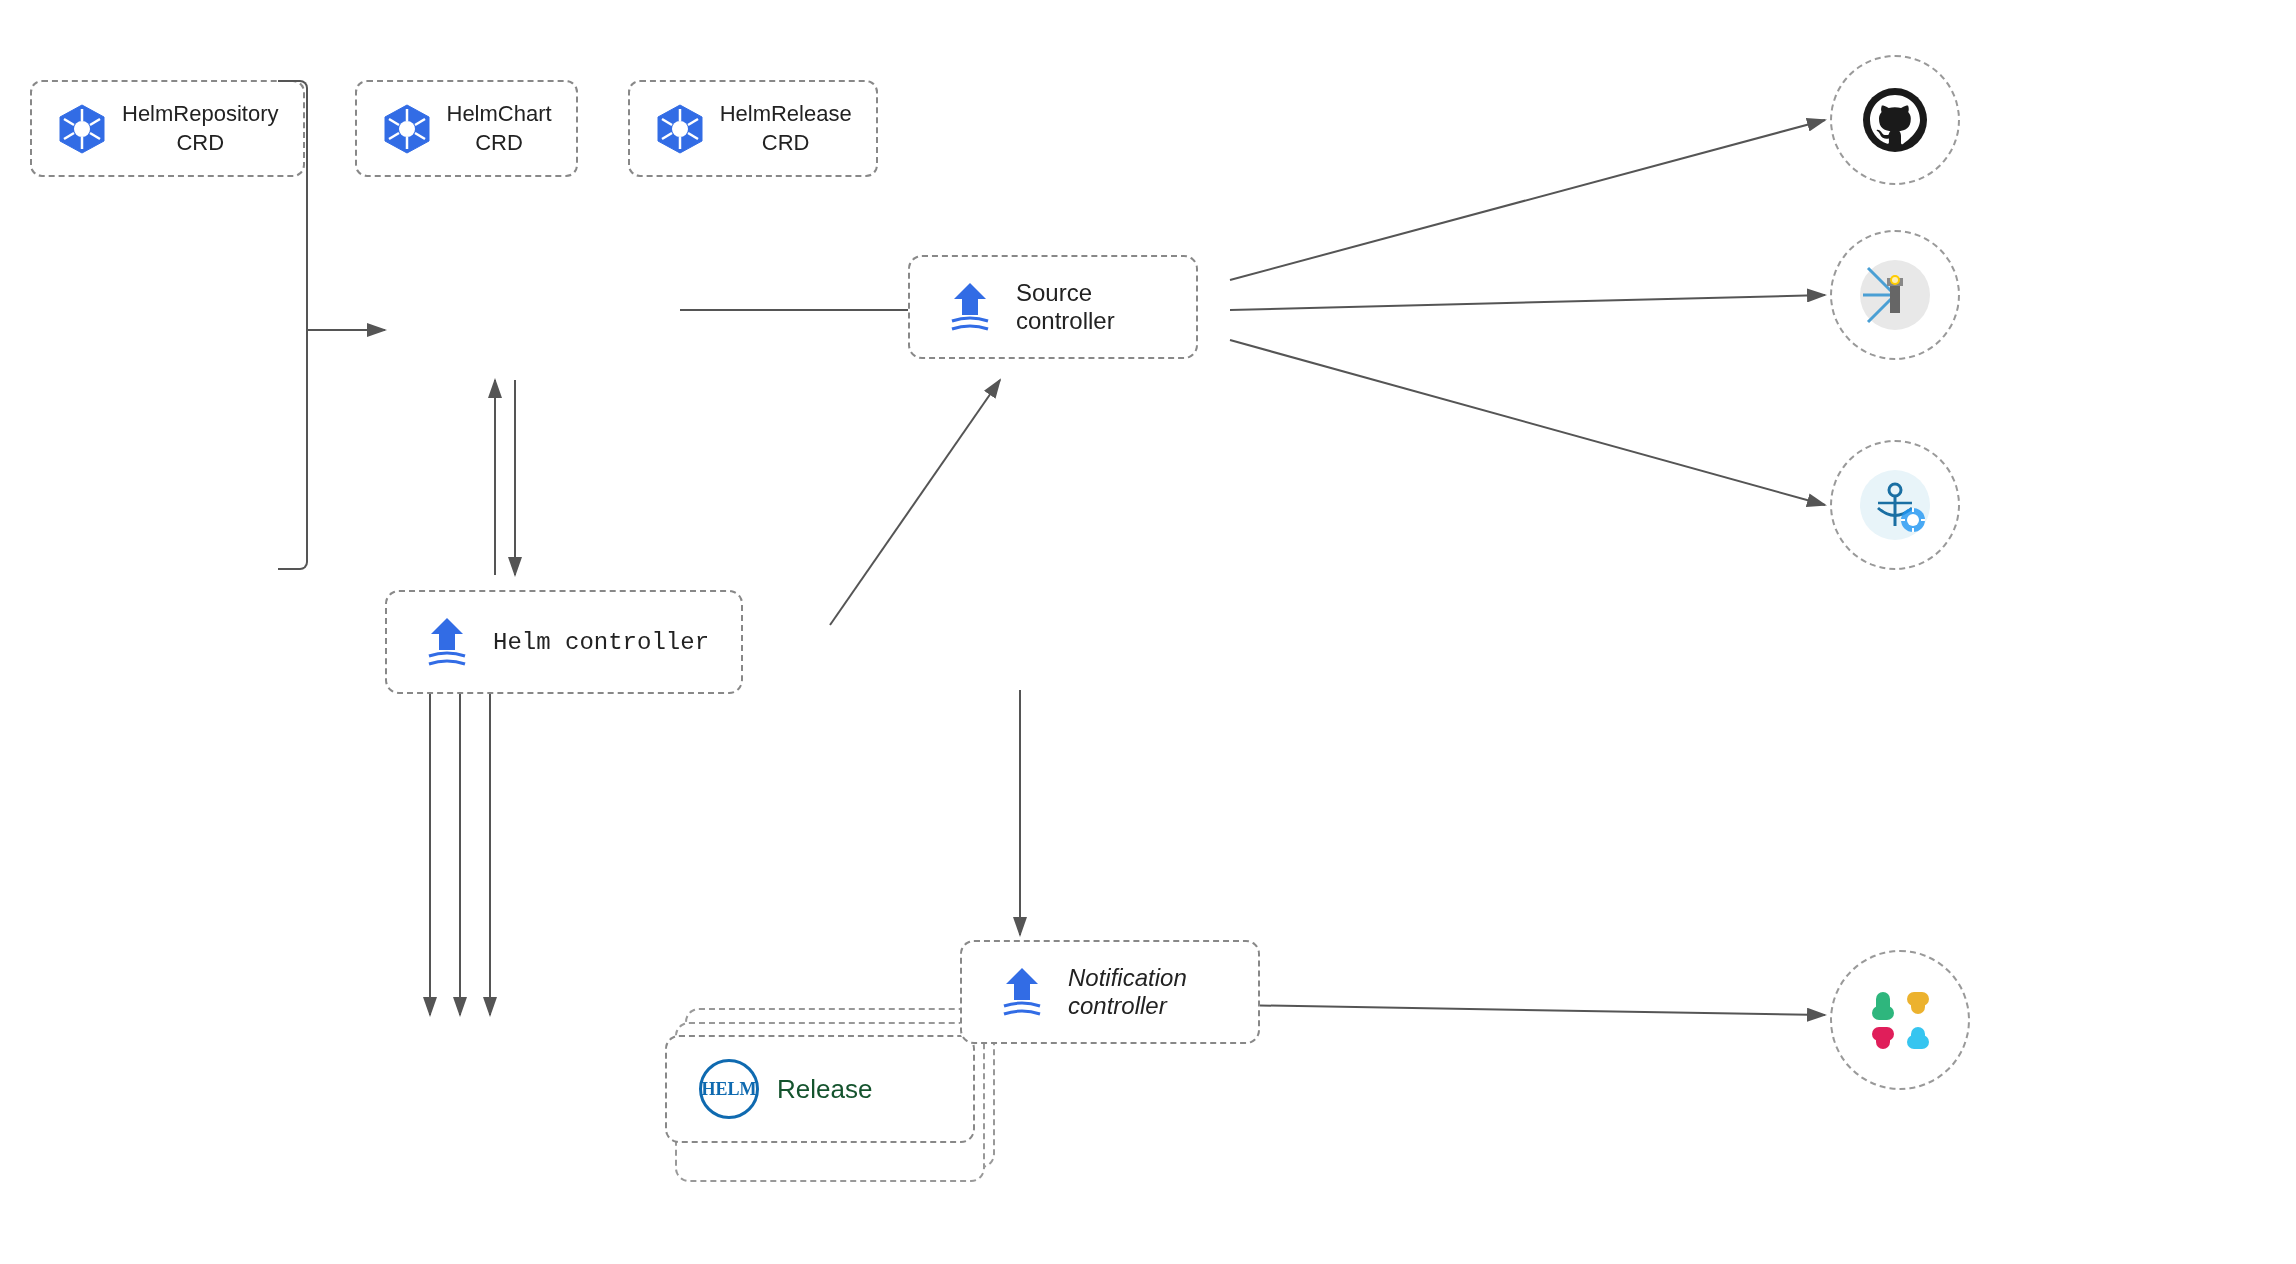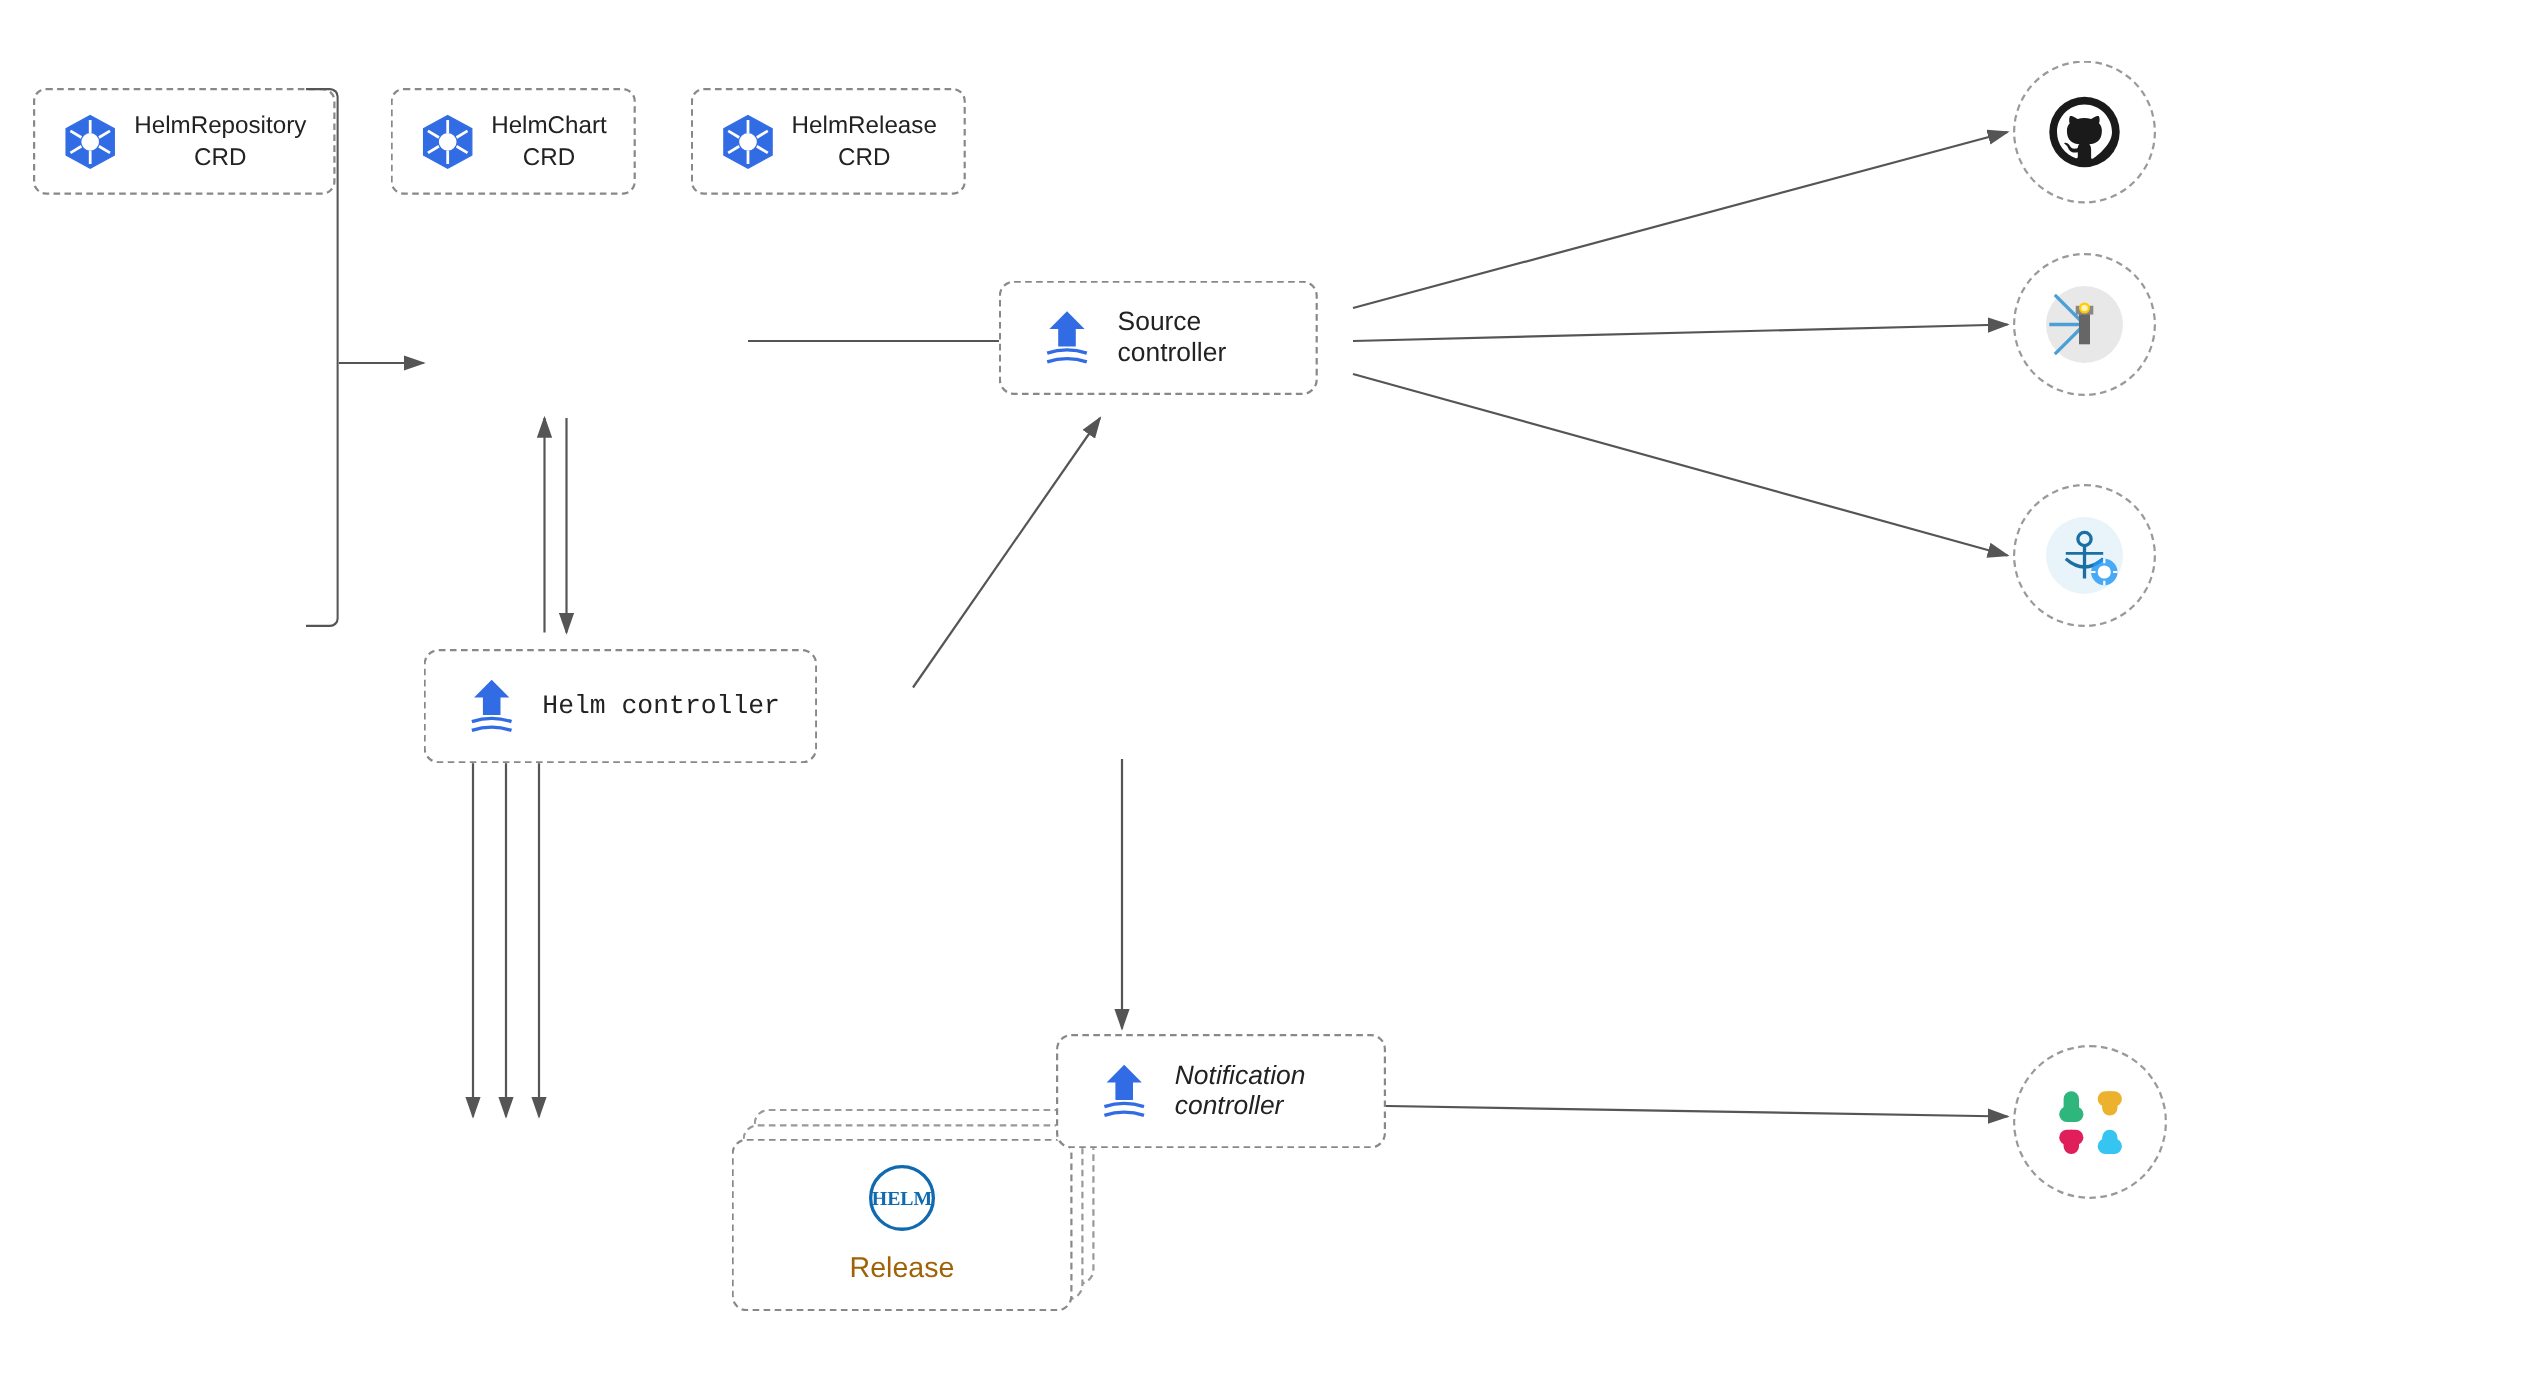--- a/index.html
+++ b/index.html
@@ -66,25 +66,24 @@
     }
     .release-box {
       border: 2px dashed #888;
       border-radius: 14px;
       padding: 22px 32px;
       display: flex;
       align-items: center;
       gap: 18px;
       background: #fff;
       min-width: 260px;
-      flex-direction: column;
     }
     .release-label {
       font-size: 26px;
-      color: #a16207;
+      color: #14532d;
     }
     
     .circle-icon {
       position: absolute;
       width: 130px;
       height: 130px;
       border: 2px dashed #999;
       border-radius: 50%;
       display: flex;
       align-items: center;

